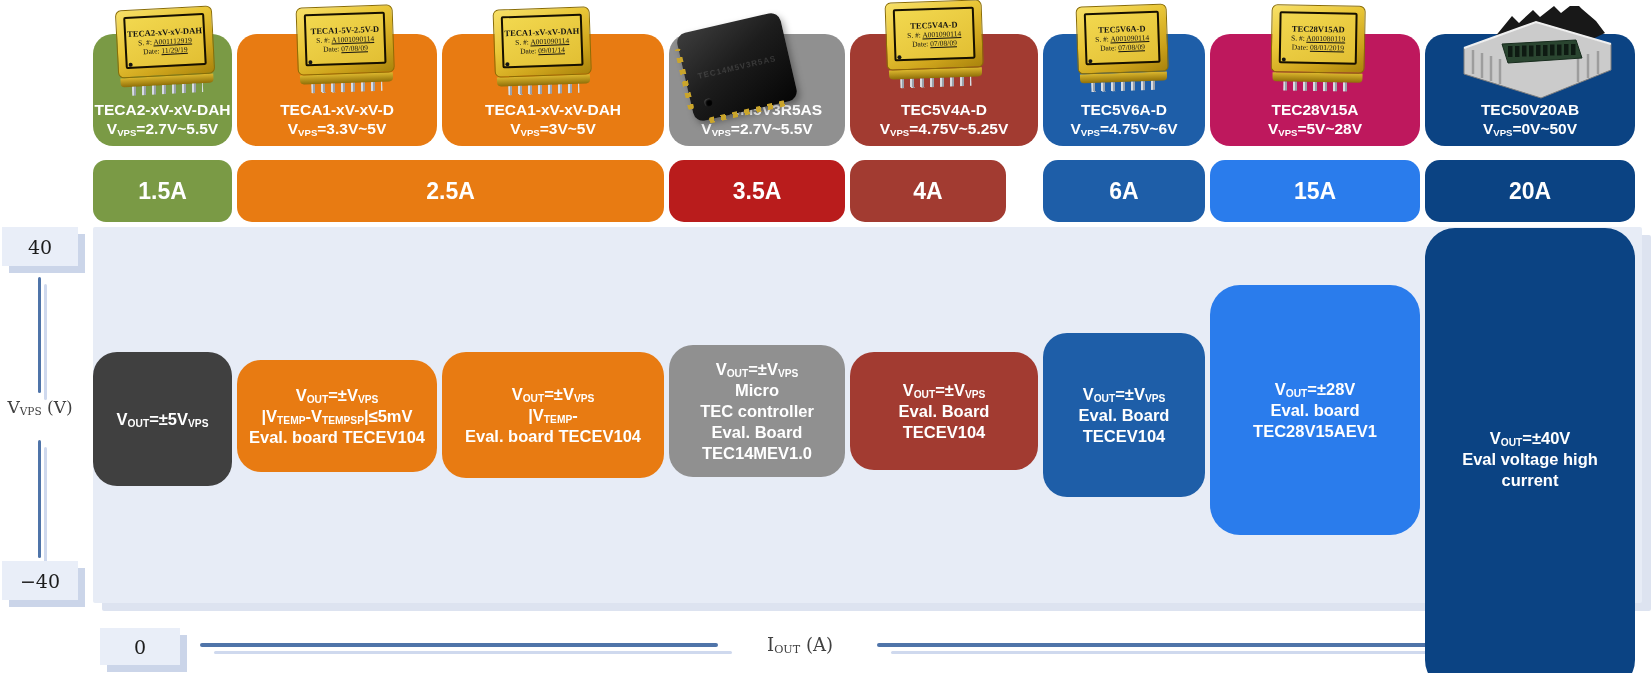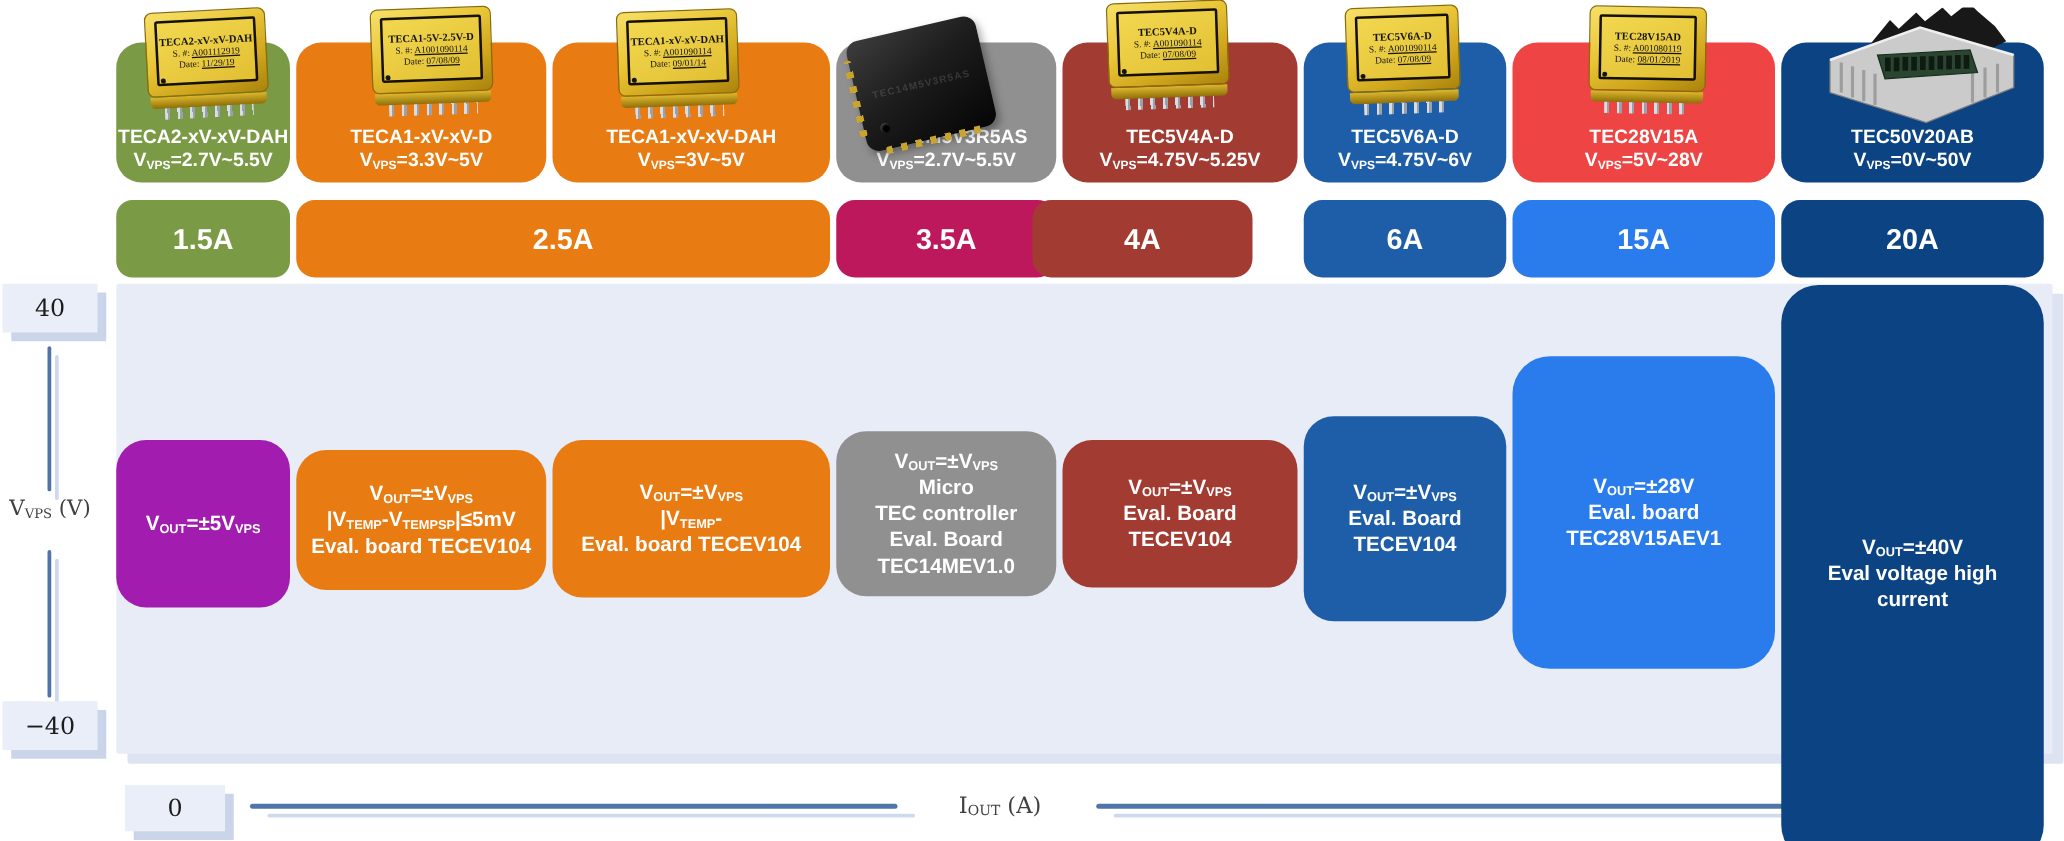--- a/index.html
+++ b/index.html
@@ -18,21 +18,21 @@
 
   
   .prod{position:absolute;top:34px;height:112px;border-radius:20px;color:#fff;
         display:flex;flex-direction:column;justify-content:flex-end;align-items:center;
         padding-bottom:8px;text-align:center;font-weight:bold;font-size:15.5px;line-height:19px;z-index:1;}
 
   
   .cur{position:absolute;top:160px;height:62px;border-radius:15px;color:#fff;
        display:flex;align-items:center;justify-content:center;font-weight:bold;font-size:23px;z-index:1;}
   .cr1{left:93px;width:139px}.cr2{left:237px;width:427px}.cr3{left:669px;width:176px}
-  .cr4{left:826px;width:176px}.cr5{left:1043px;width:162px}.cr6{left:1210px;width:210px}
+  .cr4{left:850px;width:156px}.cr5{left:1043px;width:162px}.cr6{left:1210px;width:210px}
   .cr7{left:1425px;width:210px}
 
   
   .main{position:absolute;border-radius:24px;color:#fff;display:flex;align-items:center;
         justify-content:center;text-align:center;font-weight:bold;font-size:16.5px;z-index:2;}
   .main .main-text{width:100%;padding:0 4px;}
   .cap-line{line-height:21px;}
   .m1{top:352px;height:134px}.m2{top:360px;height:112px}.m3{top:352px;height:126px}
   .m4{top:345px;height:132px}.m5{top:352px;height:118px}.m6{top:333px;height:164px}
   .m7{top:285px;height:250px;border-radius:30px}.m8{top:228px;height:462px;border-radius:30px}
@@ -124,21 +124,21 @@
   <div class="hline" id="hl1"></div>
   <div class="hline-light" id="hl1b"></div>
   <div class="axis-label" id="x-label">I<sub>OUT</sub> (A)</div>
   <div class="hline" id="hl2"></div>
   <div class="hline-light" id="hl2b"></div>
   <div class="tick" id="tick-x-right">70</div>
 
   <div id="current-row">
       <div class="cur cr1" style="background: rgb(122, 154, 69); border-radius: 13px;">1.5A</div>
       <div class="cur cr2" style="background: rgb(232, 123, 18);">2.5A</div>
-      <div class="cur cr3" style="background: #be185d;">3.5A</div>
+      <div class="cur cr3" style="background: #b91c1c;">3.5A</div>
       <div class="cur cr4" style="background: rgb(162, 59, 49);">4A</div>
       <div class="cur cr5" style="background: rgb(30, 94, 168);">6A</div>
       <div class="cur cr6" style="background: rgb(42, 124, 236);">15A</div>
       <div class="cur cr7" style="background: rgb(11, 67, 131);">20A</div>
     </div>
   <div id="columns">
       <div class="colwrap">
 
     <div class="prod c1" style="background: rgb(122, 154, 69);">
       <div>TECA2-xV-xV-DAH</div>
@@ -151,21 +151,21 @@
           <div class="cl1">TECA2-xV-xV-DAH</div>
           <div class="cl2">S. #: <span class="u">A001112919</span></div>
           <div class="cl3">Date: <span class="u">11/29/19</span></div>
         </div>
         <i class="chip-dot"></i>
       </div>
       <div class="chip-base"></div>
       <div class="chip-pins"></div>
     </div>
 
-    <div class="main c1 m1" style="background: #a21caf;">
+    <div class="main c1 m1" style="background: #404040;">
       <div class="main-text">
             <div class="cap-line">V<sub>OUT</sub>=±5V<sub>VPS</sub></div>
           </div>
     </div>
   </div>
       <div class="colwrap">
 
     <div class="prod c2" style="background: rgb(232, 123, 18);">
       <div>TECA1-xV-xV-D</div>
       <div>V<sub>VPS</sub>=3.3V~5V</div>
@@ -295,21 +295,21 @@
     <div class="main c6 m6" style="background: rgb(30, 94, 168);">
       <div class="main-text">
             <div class="cap-line">V<sub>OUT</sub>=±V<sub>VPS</sub></div>
             <div class="cap-line">Eval. Board</div>
             <div class="cap-line">TECEV104</div>
           </div>
     </div>
   </div>
       <div class="colwrap">
 
-    <div class="prod c7" style="background: #ef4444;">
+    <div class="prod c7" style="background: #be185d;">
       <div>TEC28V15A</div>
       <div>V<sub>VPS</sub>=5V~28V</div>
     </div>
 
     <div class="chip chip-gold chippos7">
       <div class="chip-top">
         <div class="chip-lbl">
           <div class="cl1">TEC28V15AD</div>
           <div class="cl2">S. #: <span class="u">A001080119</span></div>
           <div class="cl3">Date: <span class="u">08/01/2019</span></div>

